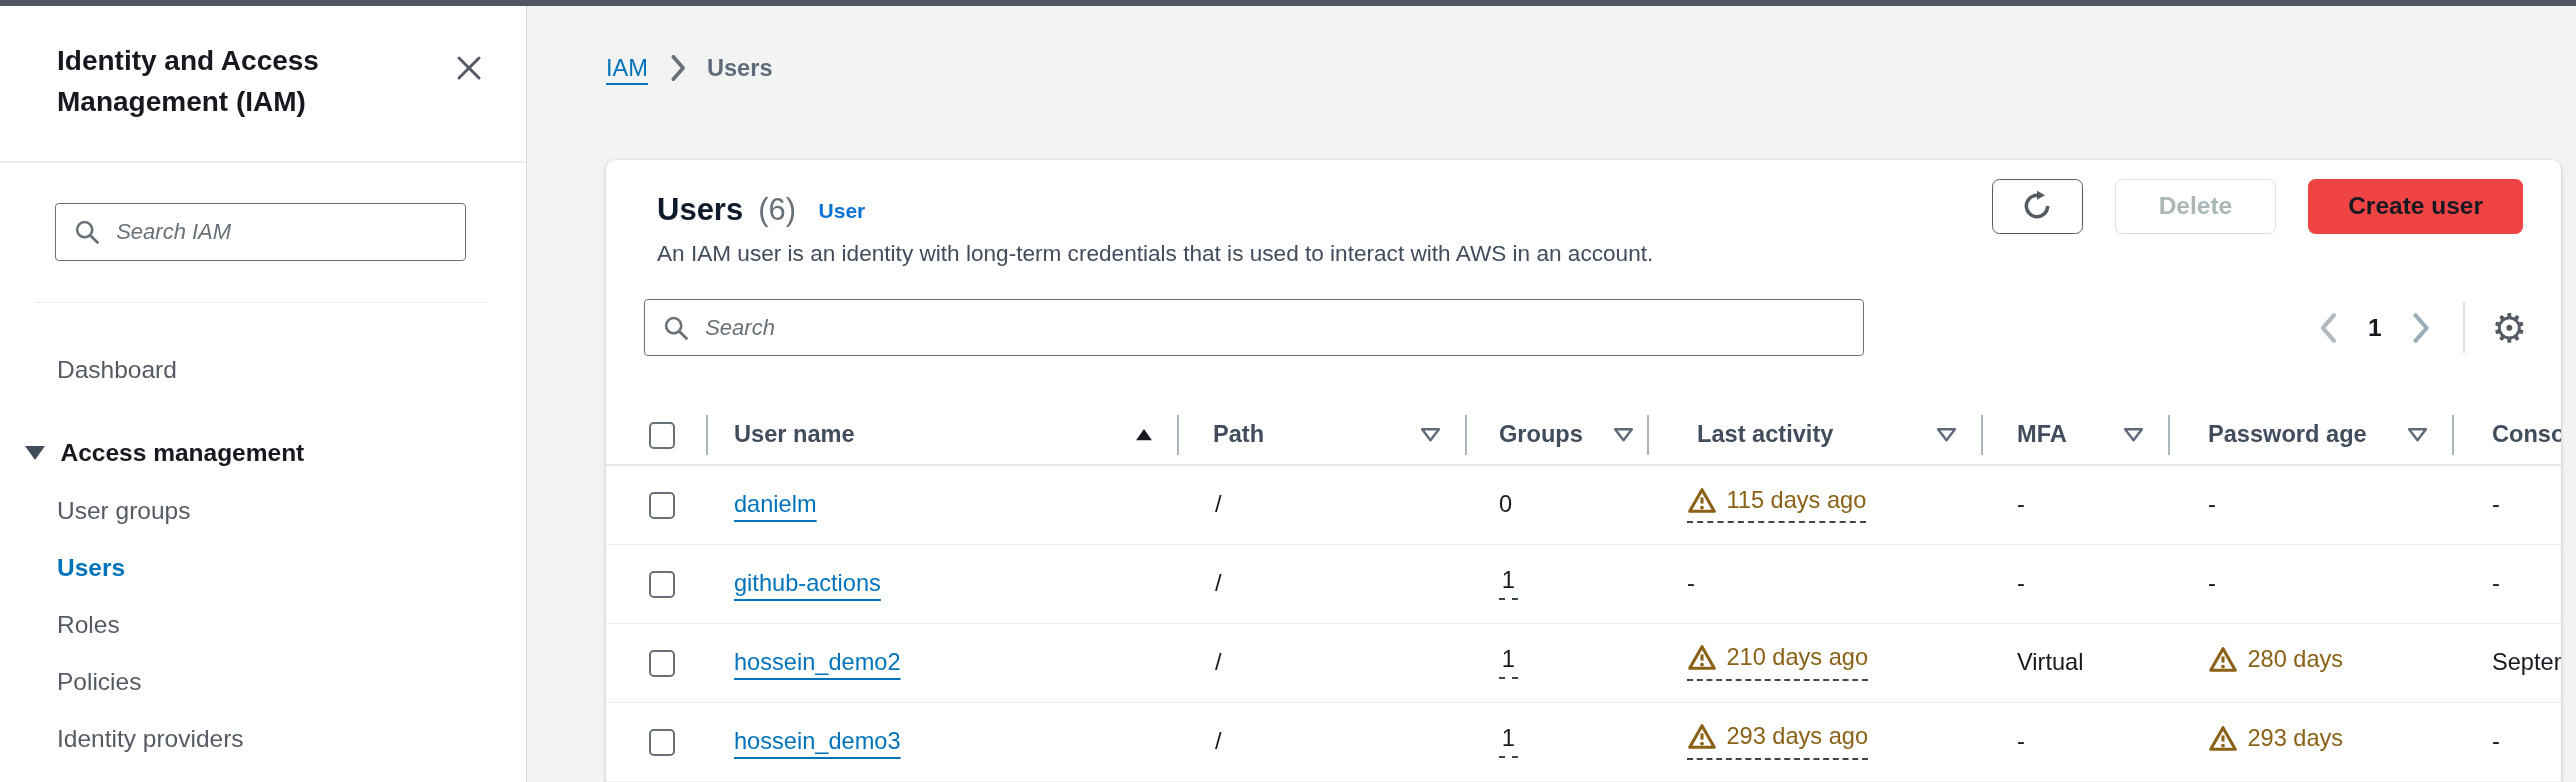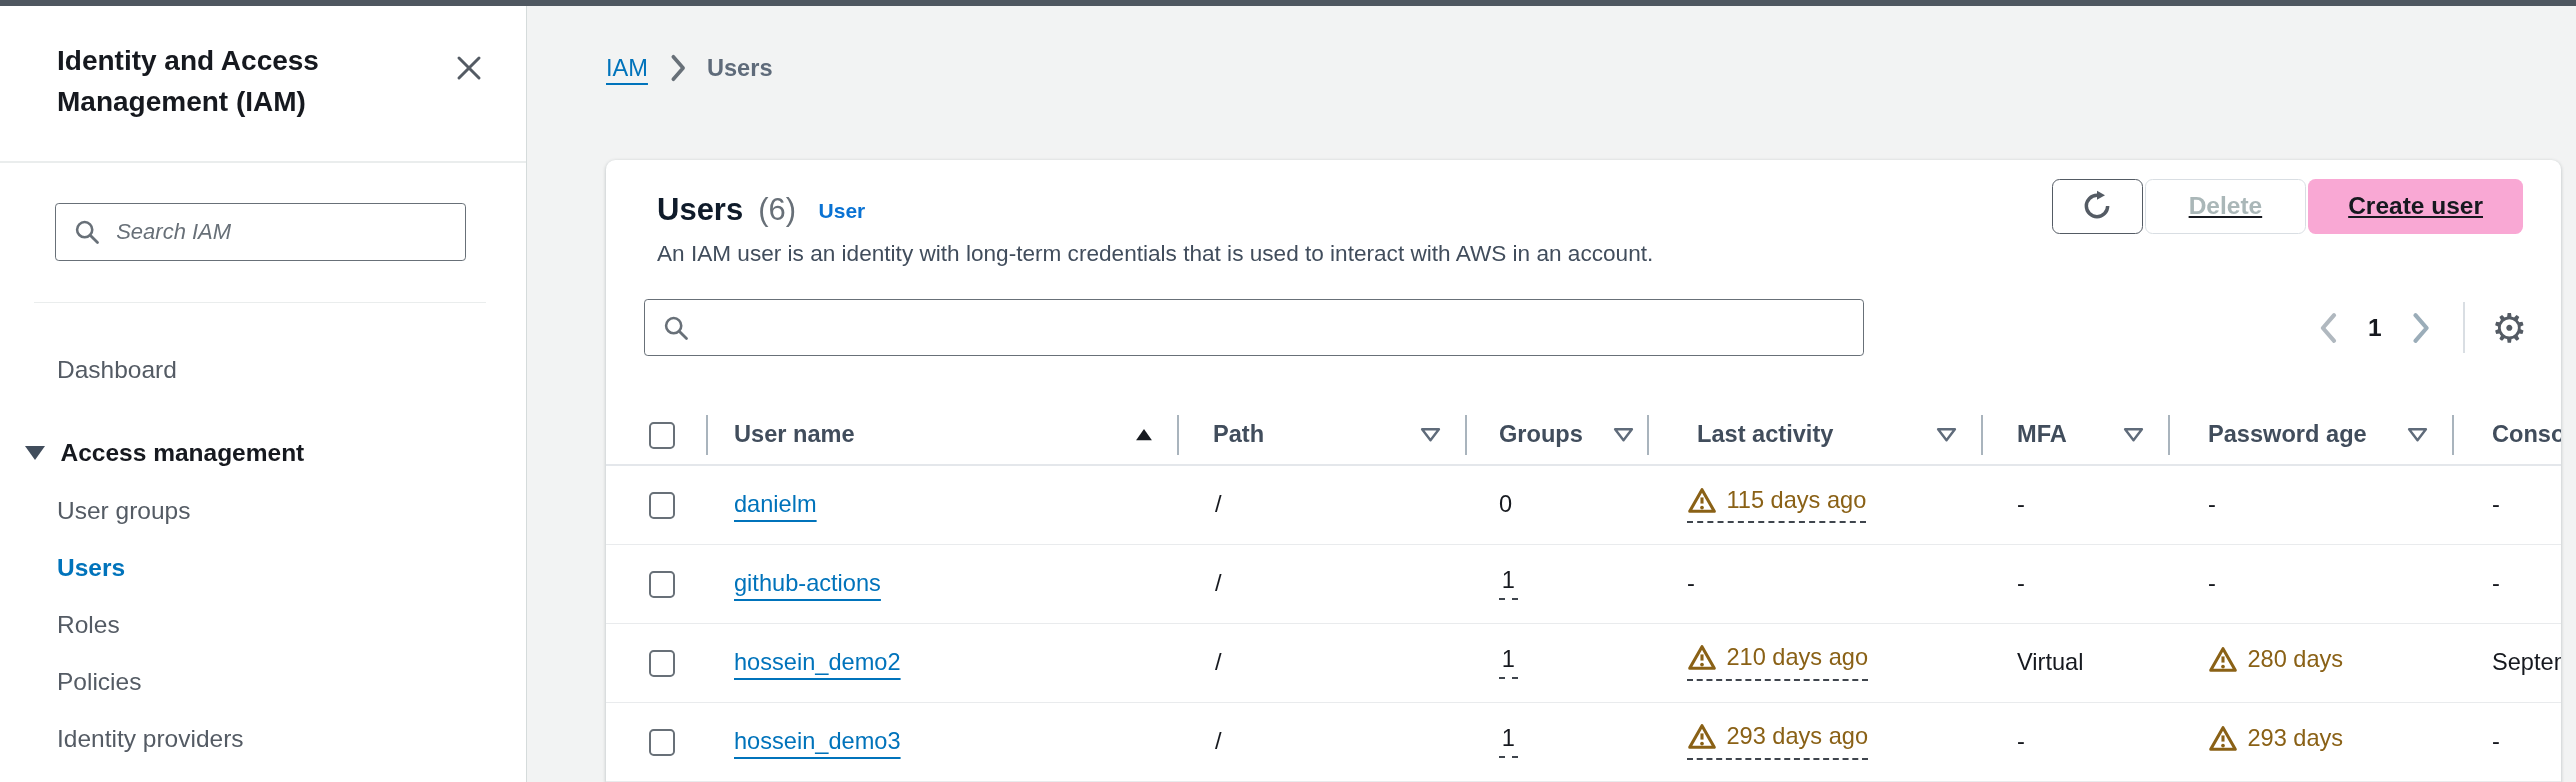--- a/index.html
+++ b/index.html
@@ -38,25 +38,25 @@
 
   .card { margin:77px 15px 0 79px; height:622px; background:#fff; border-radius:9.4px 9.4px 0 0;
           box-shadow:0 1.9px 3.8px rgba(0,28,36,.25); overflow:hidden; position:relative; }
   .card-head { display:flex; justify-content:space-between; align-items:flex-start; padding:19px 38px 0 51px; }
   .title-line { padding-top:13.2px; display:flex; align-items:baseline; gap:15px; }
   .h2 { font-size:31px; font-weight:700; color:#0f1b2a; }
   .count { font-size:31px; font-weight:400; color:#687078; }
   .info-link { font-size:21px; font-weight:700; color:#0972d3; text-decoration:none; cursor:pointer; position:relative; top:-1.9px; margin-left:7.5px; }
   .desc { margin:13.2px 0 0; font-size:22.6px; color:#414d5c; }
 
-  .actions { display:flex; gap:2px; align-items:flex-start;text-decoration:underline; }
+  .actions { display:flex; gap:32px; align-items:flex-start; }
   .btn { height:55px; border-radius:7.5px; font-family:inherit; font-size:24.5px; font-weight:700; cursor:pointer; background:#fff; }
   .btn.icon-btn { width:91px; border:1.9px solid #545b64; display:flex; align-items:center; justify-content:center; }
   .btn.disabled { border:1.9px solid #d9dee3; color:#aab7b8; padding:0 43px; cursor:default; }
-  .btn.primary { border:none; background:#f9a8d4; color:#16191f; padding:0 40px; }
+  .btn.primary { border:none; background:#ef4444; color:#16191f; padding:0 40px; }
 
   .filter-row { display:flex; justify-content:space-between; align-items:center; margin-top:32px; padding:0 28px 0 38px; }
   .table-search { width:1220px; height:57px; }
   .pager { display:flex; align-items:center; }
   .pg-btn { background:none; border:none; padding:9.4px; cursor:pointer; display:flex; align-items:center; }
   .pg-num { font-size:24.5px; font-weight:700; color:#16191f; margin:0 17px; cursor:pointer; }
   .pg-divider { width:1.9px; height:51px; background:#d9dee3; margin:0 21px; }
   .gear-btn { background:none; border:none; cursor:pointer; padding:0 5.7px; font-size:40px; line-height:1; color:#545b64; font-family:"DejaVu Sans",sans-serif; }
 
   
@@ -147,20 +147,21 @@
             <button class="btn primary">Create user</button>
           </div>
         </div>
 
         <div class="filter-row">
           <div class="search-box table-search">
             <svg width="28" height="28" viewBox="0 0 24 24">
               <circle cx="10" cy="10" r="6.5" fill="none" stroke="#687078" stroke-width="2.2"></circle>
               <line x1="15.2" y1="15.2" x2="21" y2="21" stroke="#687078" stroke-width="2.4" stroke-linecap="round"></line>
             </svg>
+            <input type="text" placeholder="Search" style="">
           </div>
           <div class="pager">
             <button class="pg-btn">
               <svg width="24.5" height="32" viewBox="0 0 12 20">
                 <polyline points="9,2 2,10 9,18" fill="none" stroke="#b0b8bf" stroke-width="2.6" stroke-linecap="round" stroke-linejoin="round"></polyline>
               </svg>
             </button>
             <span class="pg-num">1</span>
             <button class="pg-btn">
               <svg width="24.5" height="32" viewBox="0 0 12 20">

